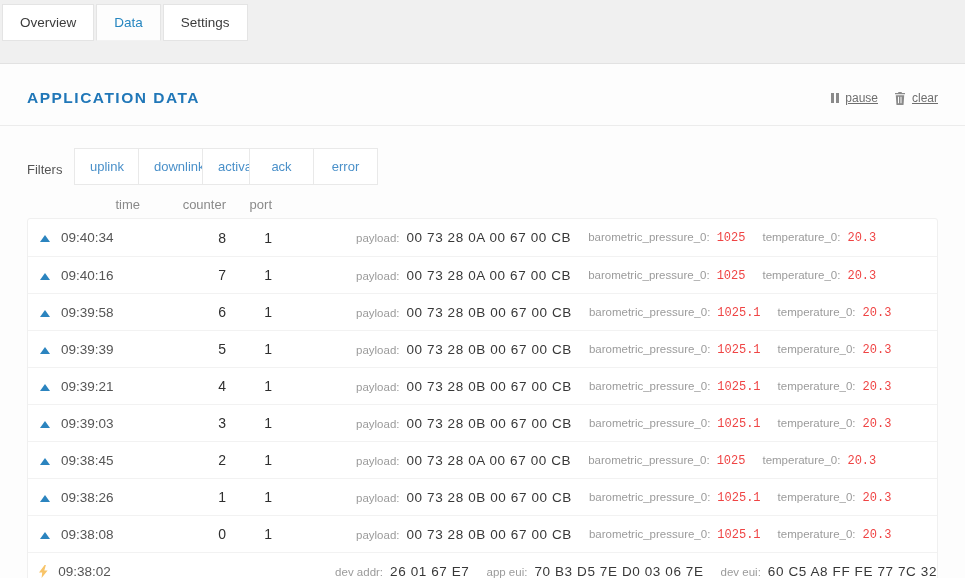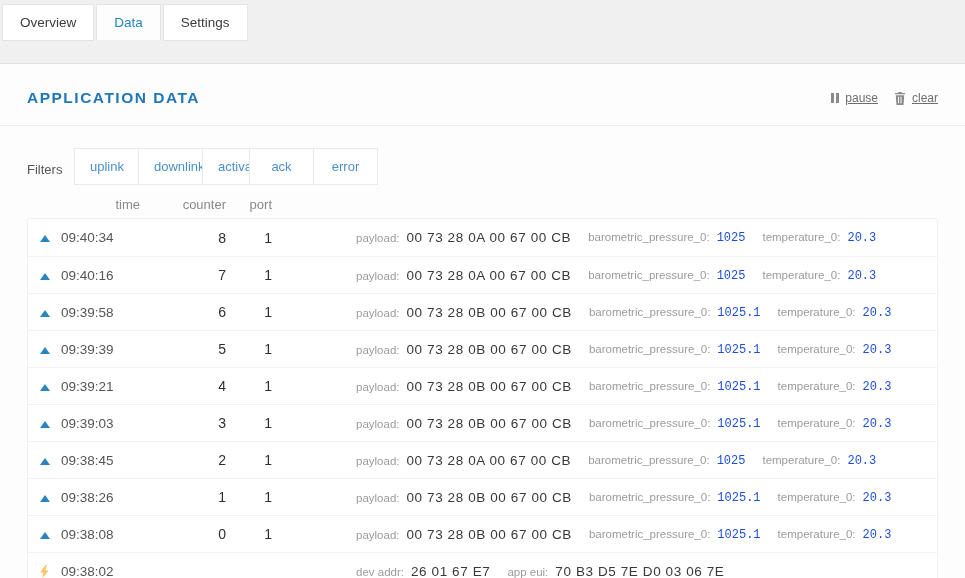--- a/index.html
+++ b/index.html
@@ -126,21 +126,21 @@
     gap: 17px;
     margin-left: 84px;
   }
   .field-pair { display: inline-flex; align-items: baseline; gap: 7px; white-space: nowrap; }
   .field-label { font-size: 11.5px; color: #9b9b9b; }
   .field-value.hex {
     font-size: 13.5px; color: #383838; letter-spacing: 0.6px;
   }
   .field-value.num {
     font-family: "Liberation Mono", monospace;
-    font-size: 12px; color: #1d4ed8;
+    font-size: 12px; color: #ef4444;
   }
 </style>
 </head>
 <body>
 
 <div class="topbar">
   <div class="tab">Overview</div>
   <div class="tab active">Data</div>
   <div class="tab">Settings</div>
 </div>
@@ -403,16 +403,20 @@
     <span class="cell-port"></span>
     <span class="row-fields">
           <span class="field-pair">
             <span class="field-label">dev addr:</span>
             <span class="field-value hex">26 01 67 E7</span>
           </span>
           <span class="field-pair">
             <span class="field-label">app eui:</span>
             <span class="field-value hex">70 B3 D5 7E D0 03 06 7E</span>
           </span>
+          <span class="field-pair">
+            <span class="field-label">dev eui:</span>
+            <span class="field-value hex">60 C5 A8 FF FE 77 7C 32</span>
+          </span>
         </span>
   </div>
     </div>
 </div>
 
 </body></html>

